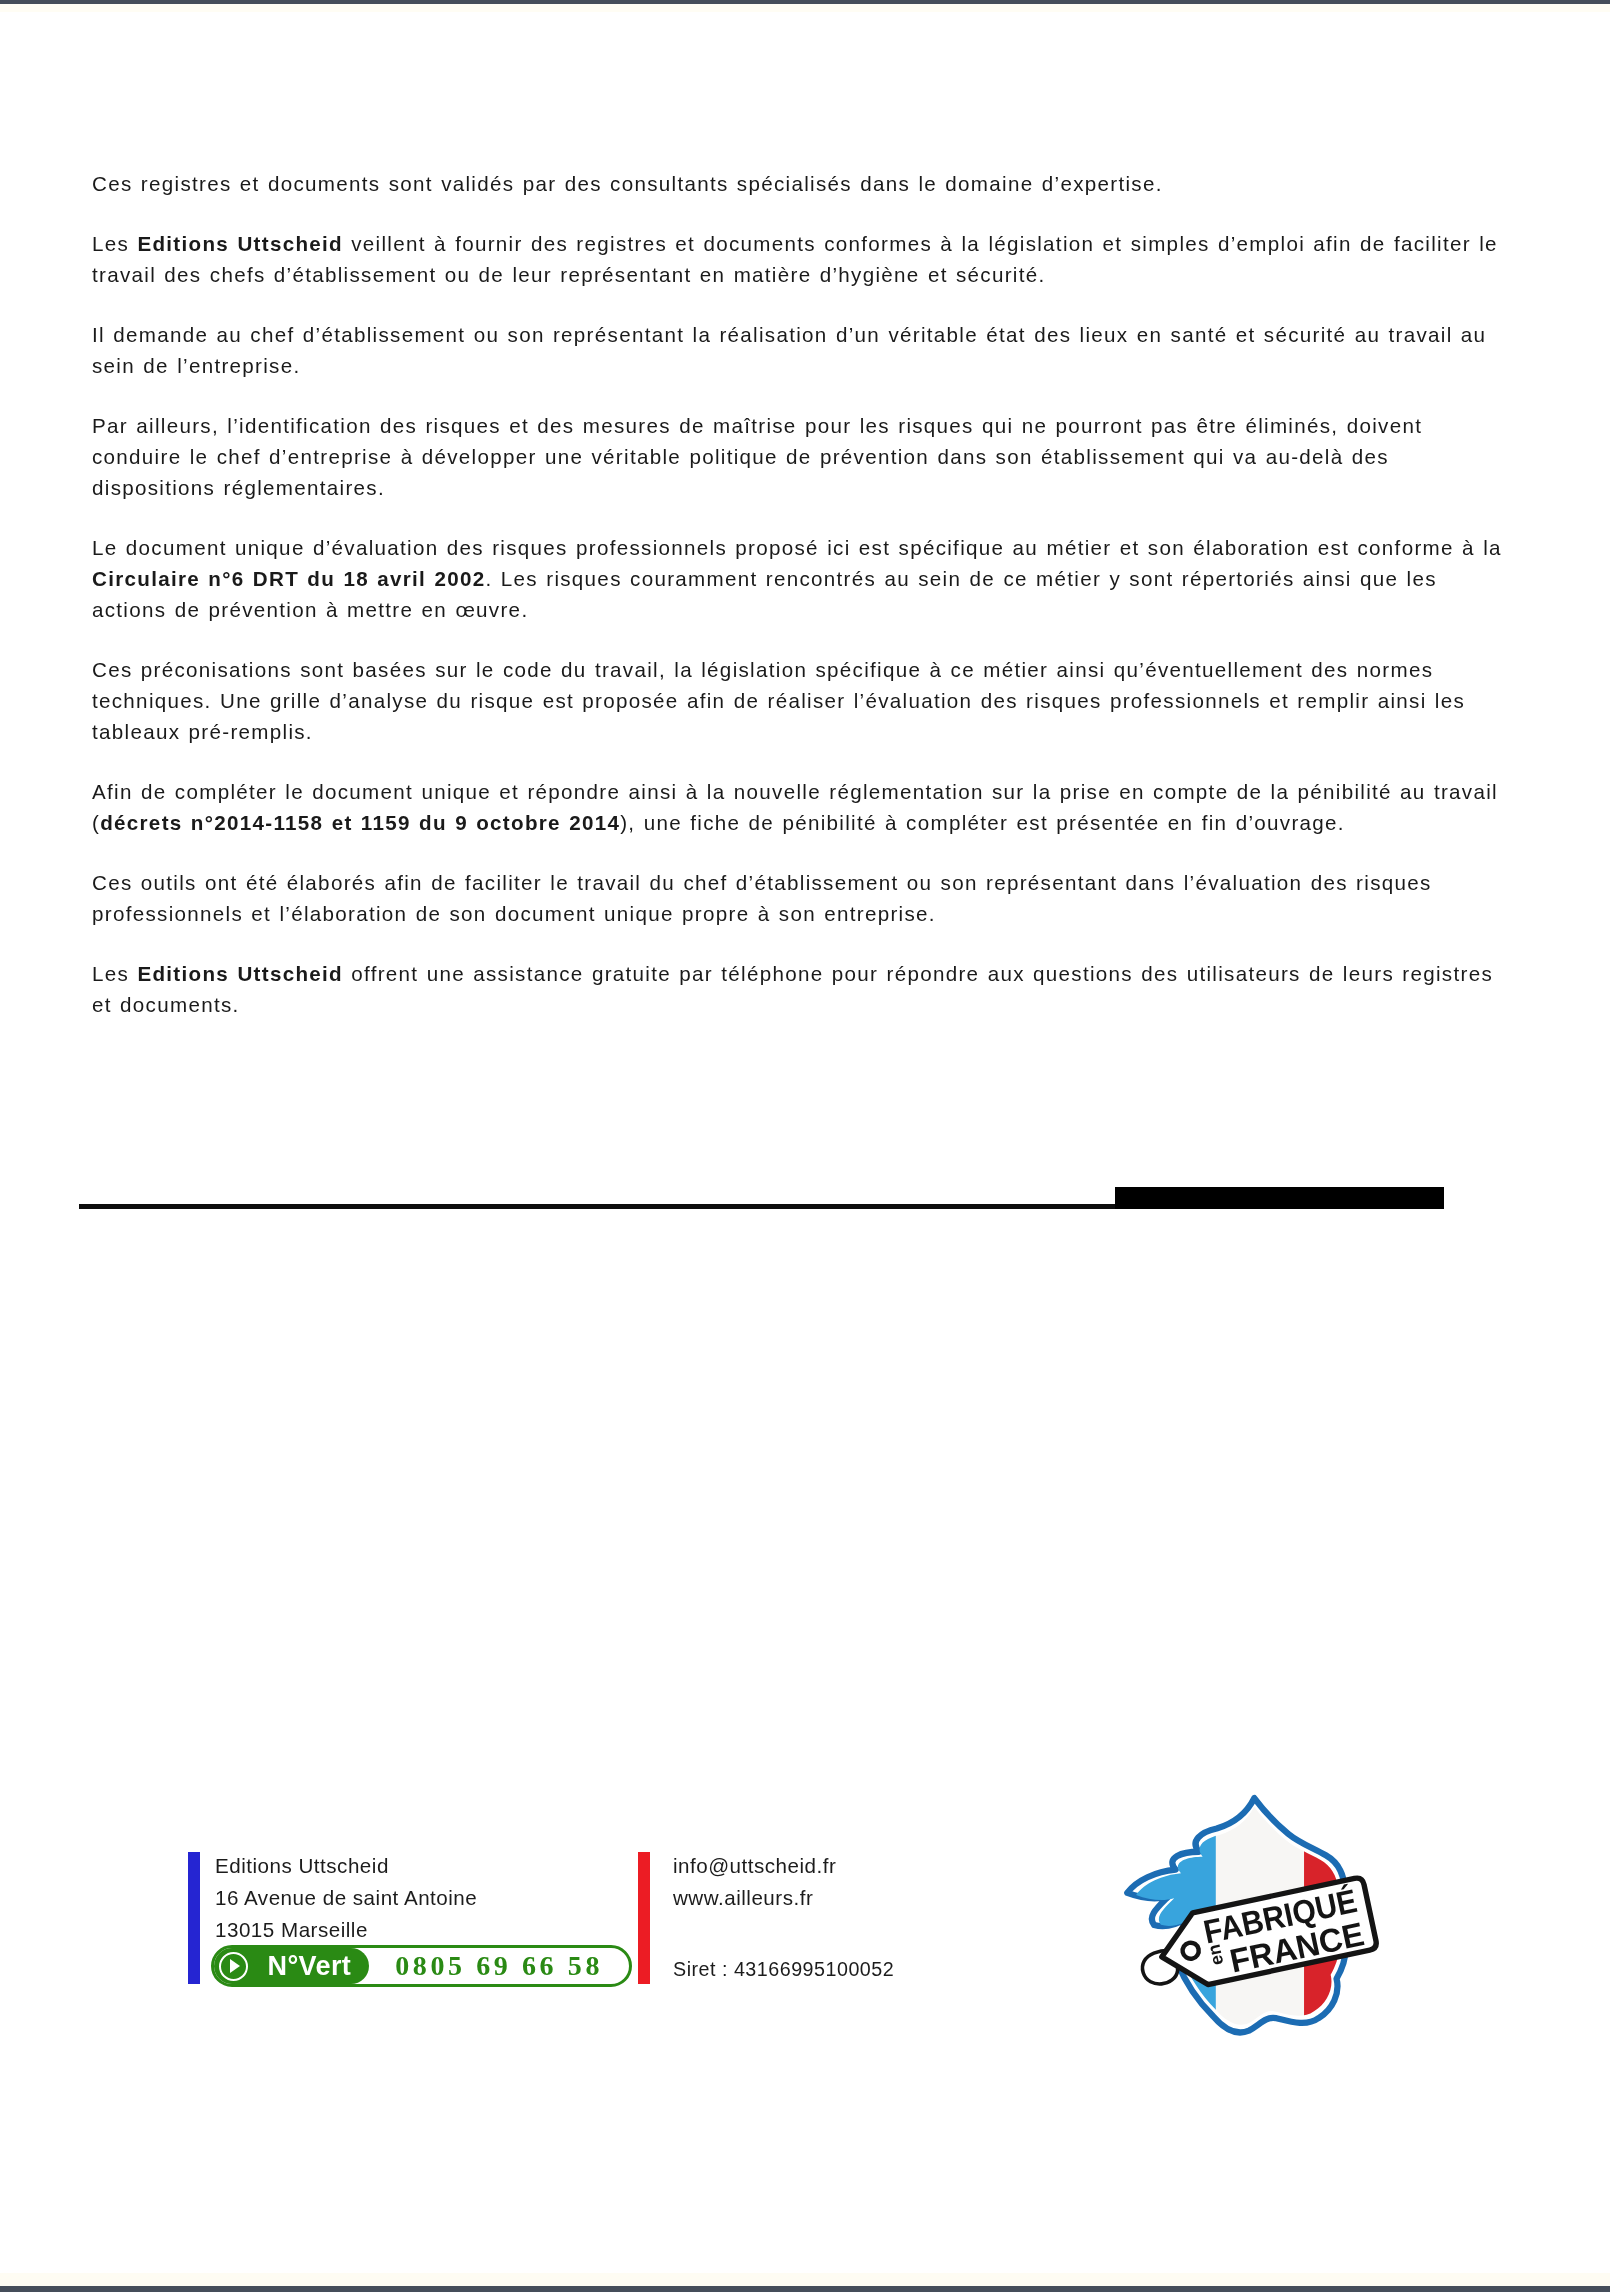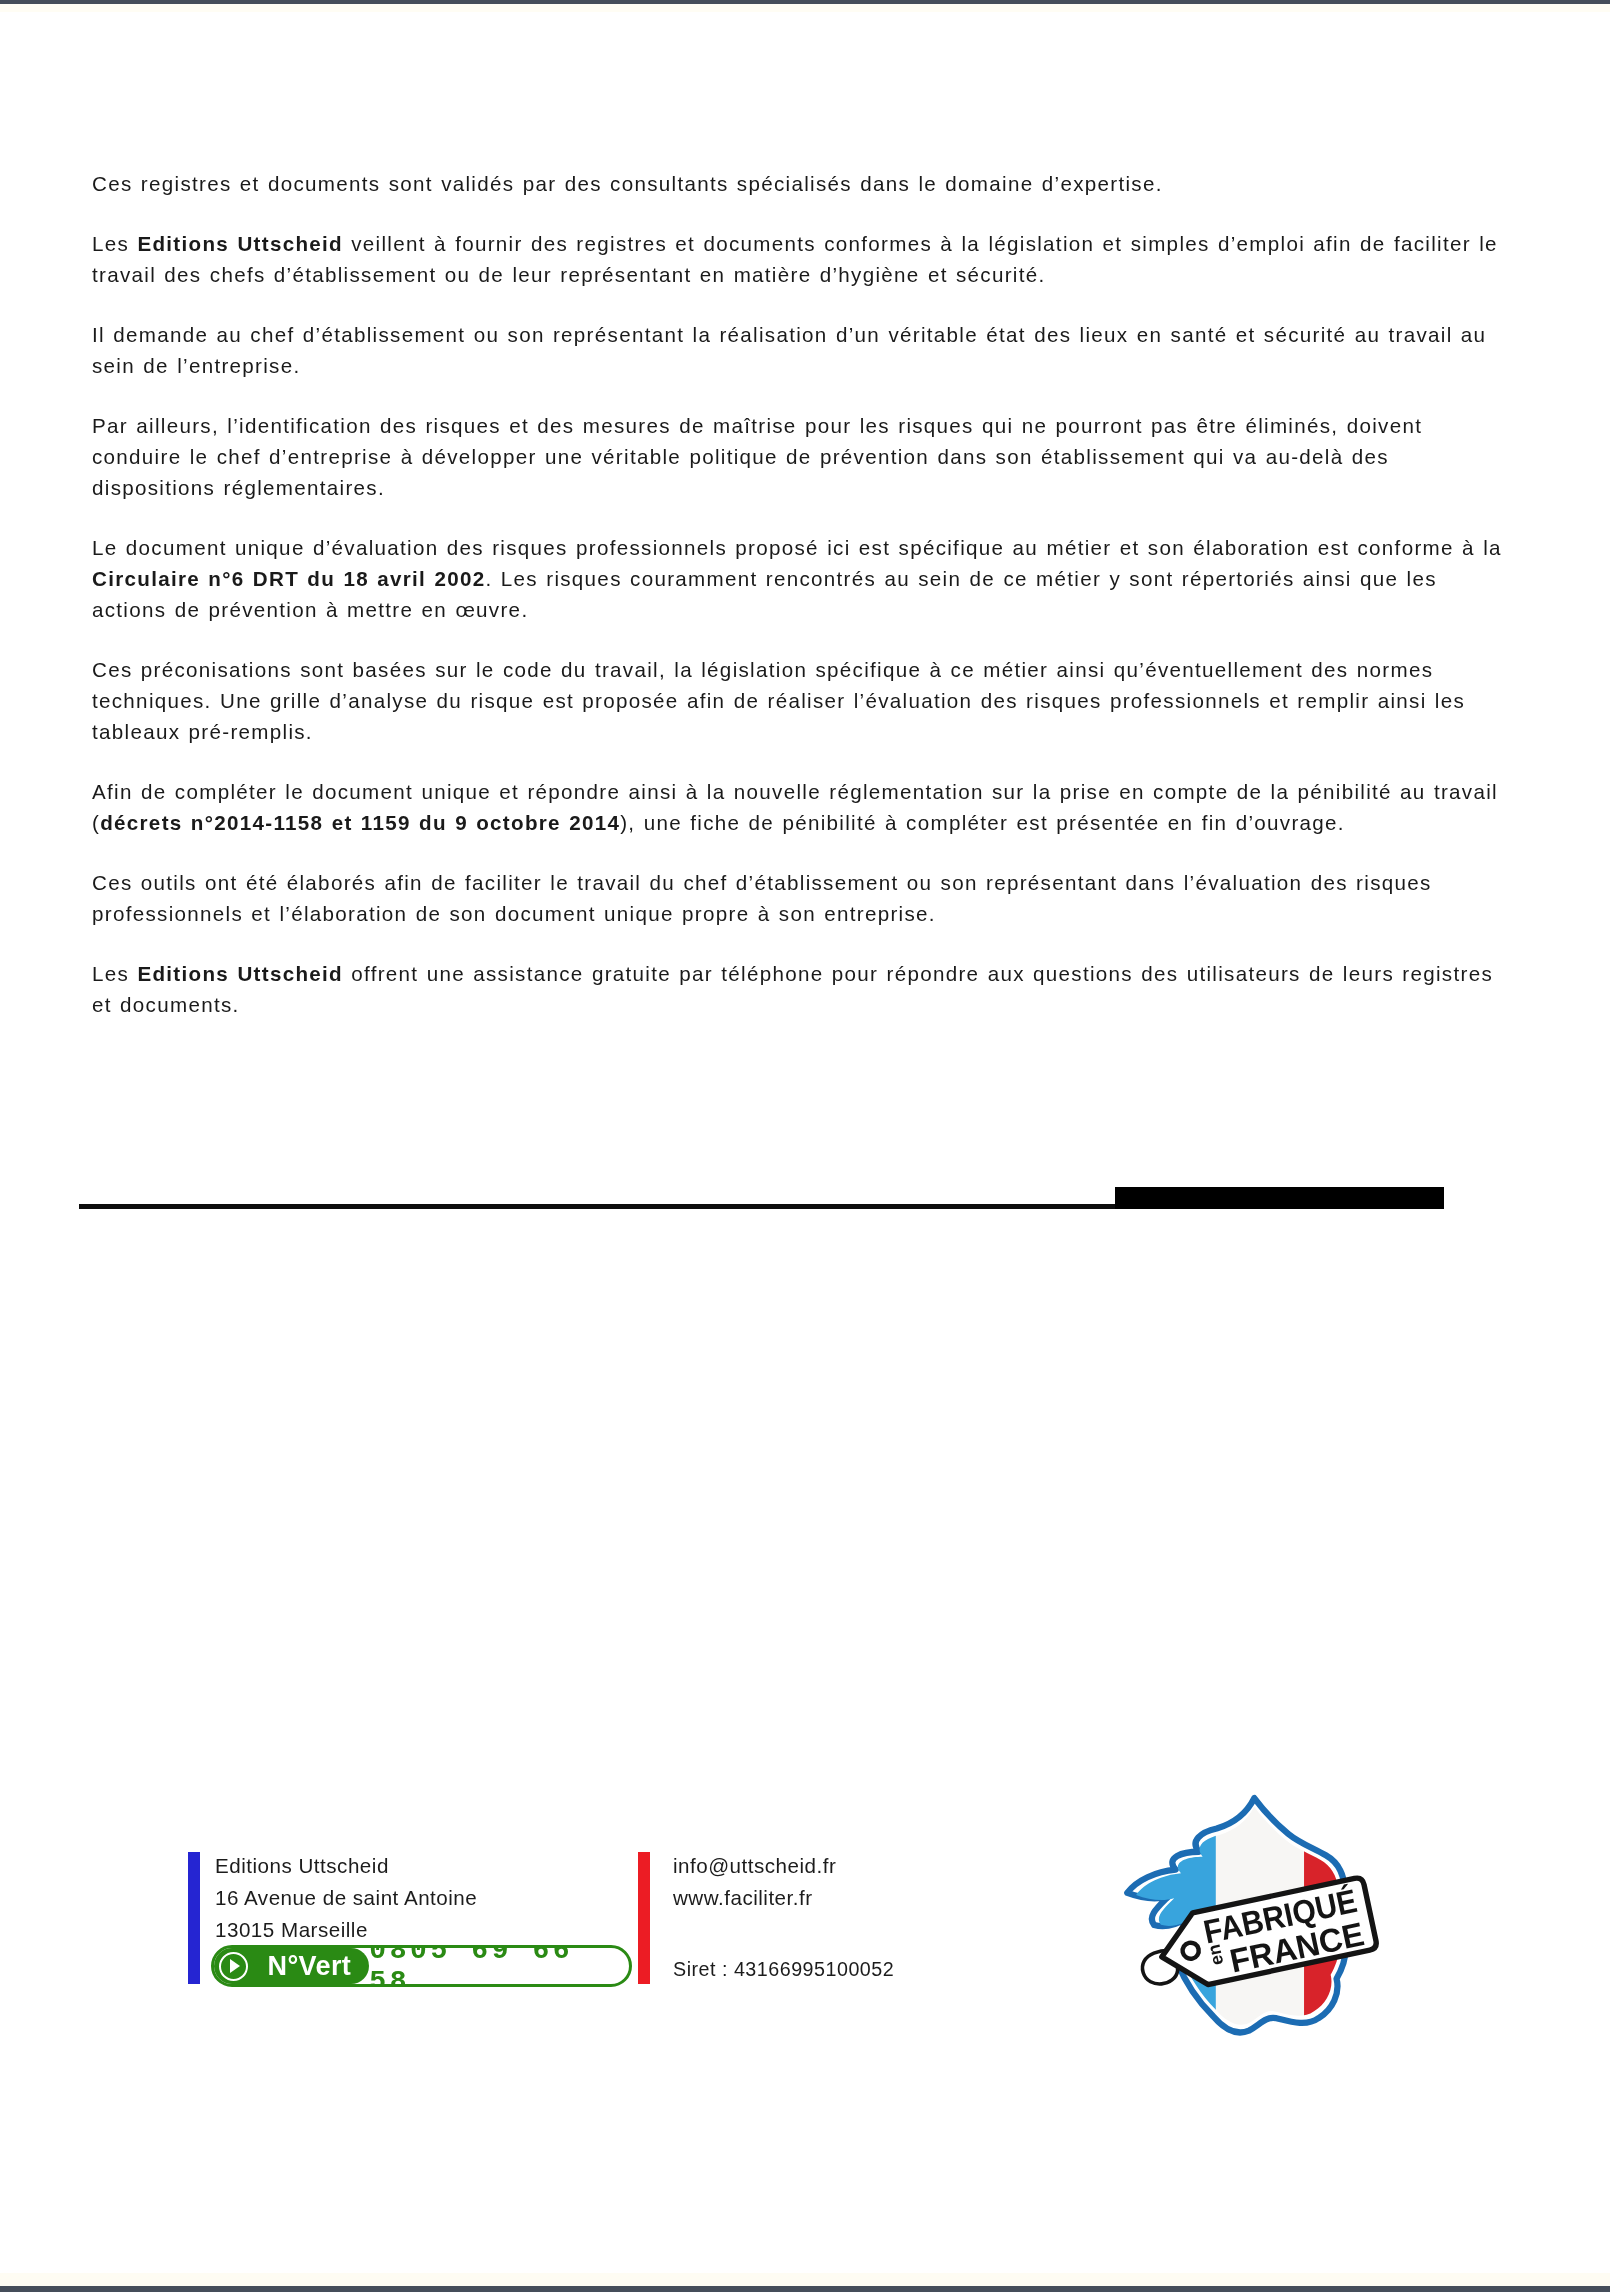--- a/index.html
+++ b/index.html
@@ -49,21 +49,21 @@
     display:flex;align-items:center;justify-content:center;flex:0 0 auto;
   }
   .nvert-tri{
     width:0;height:0;border-left:10.7px solid #fff;
     border-top:7.2px solid transparent;border-bottom:7.2px solid transparent;margin-left:3.6px;
   }
   .nvert-label{color:#fff;font-weight:bold;font-size:27px;letter-spacing:0.4px;}
   .nvert-number{
     flex:1;display:flex;align-items:center;justify-content:center;
     color:#2a8a14;font-weight:bold;font-size:28px;letter-spacing:3.6px;
-    font-family:Liberation Mono, monospace;
+    font-family:Liberation Serif, serif;
   }
 
   
   .france-logo{position:absolute;left:1113px;top:1787px;width:279px;height:269px;}
 </style>
 </head>
 <body>
 
 <div class="edge-top"></div>
 <div class="cream-top"></div>
@@ -96,21 +96,21 @@
         <span class="nvert-tri"></span>
       </span>
     <span class="nvert-label">N°Vert</span>
   </div>
   <div class="nvert-number">0805 69 66 58</div>
 </div>
 
 <div class="bar-red"></div>
 <div class="contact">
   <div>info@uttscheid.fr</div>
-  <div>www.faciliter.fr</div>
+  <div>www.ailleurs.fr</div>
 </div>
 <div class="siret">Siret : 43166995100052</div>
 
 <div class="france-logo">
   <svg width="279" height="269" viewBox="0 0 312 300">
     <defs>
       <clipPath id="fr">
         <path d="M158 12
                  C150 28 136 40 116 46
                  C98 50 86 60 96 72

